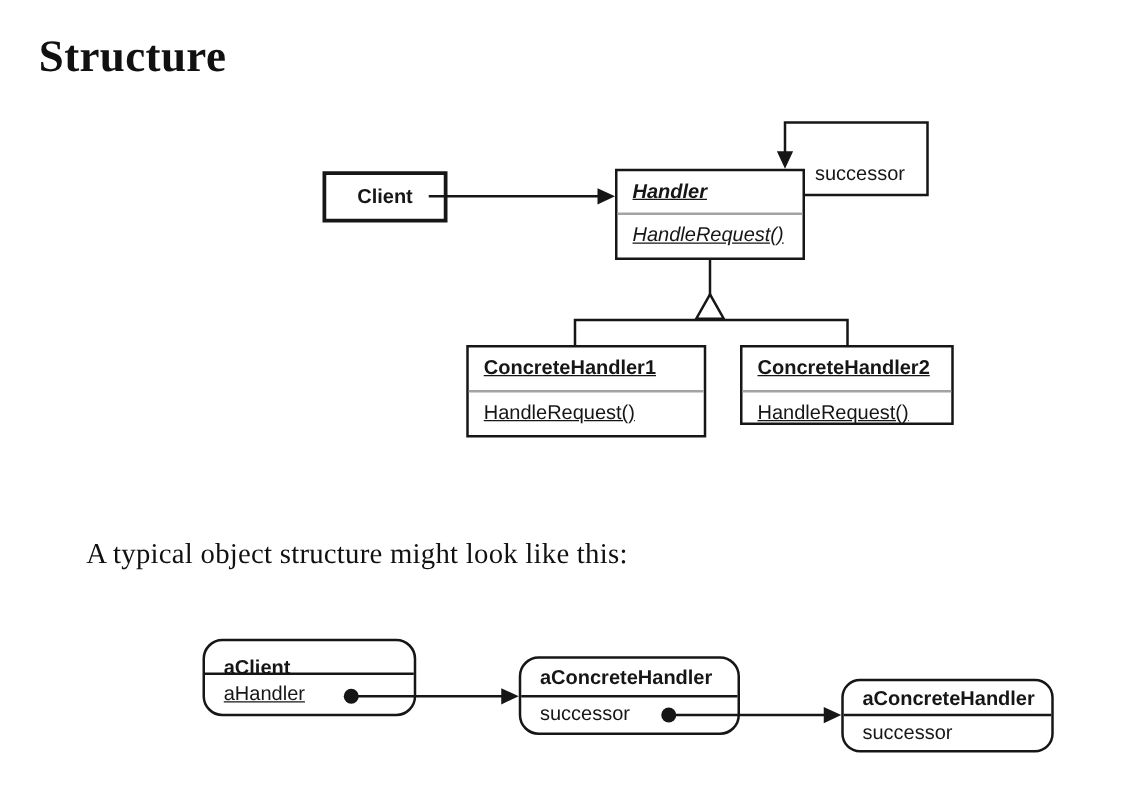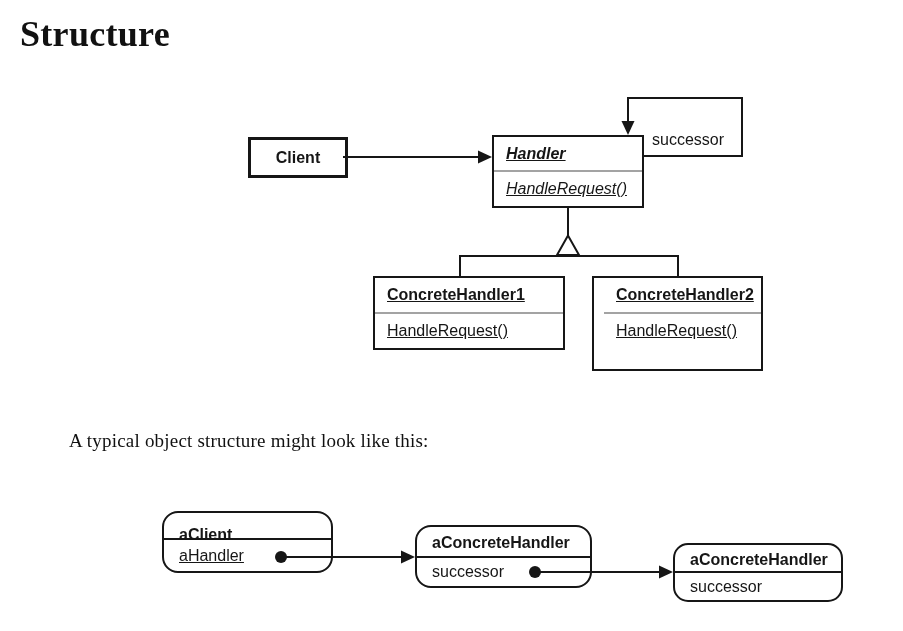--- a/index.html
+++ b/index.html
@@ -1,51 +1,51 @@
 <!DOCTYPE html>
 <html><head>
 <meta charset="utf-8">
 <style>
   html,body{margin:0;padding:0;background:#ffffff;}
   .page{
     position:relative;width:903px;height:631px;background:#ffffff;
     font-family:"Liberation Sans",sans-serif;color:#161616;overflow:hidden;
   }
   .heading{
-    position:absolute;left:13px;top:6px;margin:7px;
+    position:absolute;left:13px;top:6px;margin:18px;
     font-family:"Liberation Serif",serif;font-weight:bold;font-size:36px;
     letter-spacing:0.3px;color:#111;
   }
   .caption{
     position:absolute;left:69px;top:430px;
-    font-family:"Liberation Serif",serif;font-size:19px;color:#111;
+    font-family:"Liberation Serif",serif;font-size:23px;color:#111;
     letter-spacing:0.2px;
   }
   
   .cbox{
     position:absolute;box-sizing:border-box;background:#fff;
     border:2px solid #161616;
   }
   .cbox .cmp{
     box-sizing:border-box;display:flex;align-items:center;
     padding-left:12px;font-size:16px;white-space:nowrap;text-decoration:underline;
   }
   .cbox .cmp.divided{border-top:2px solid #a3a3a3;}
   .bold{font-weight:bold;}
   .ital{font-style:italic;}
   #client-box{
-    left:248px;top:137px;width:100px;height:41px;border-width:3px;
+    left:258px;top:137px;width:100px;height:41px;border-width:3px;
     display:flex;align-items:center;justify-content:center;
     font-weight:bold;font-size:16px;
   }
   #handler-box{left:492px;top:135px;width:152px;height:73px;}
   #handler-box .cmp.name{height:33px;}
   #handler-box .cmp.method{height:36px;}
   #ch1-box{left:373px;top:276px;width:192px;height:74px;}
-  #ch2-box{left:592px;top:276px;width:171px;height:95px;padding-left:10px;}
+  #ch2-box{left:592px;top:276px;width:171px;height:64px;}
   .chbox .cmp.name{height:34px;}
   .chbox .cmp.method{height:36px;}
   .successor-label{
     position:absolute;left:652px;top:131px;font-size:16px;color:#161616;
   }
   
   .obox{
     position:absolute;box-sizing:border-box;background:#fff;
     border:2px solid #161616;border-radius:16px;
   }

